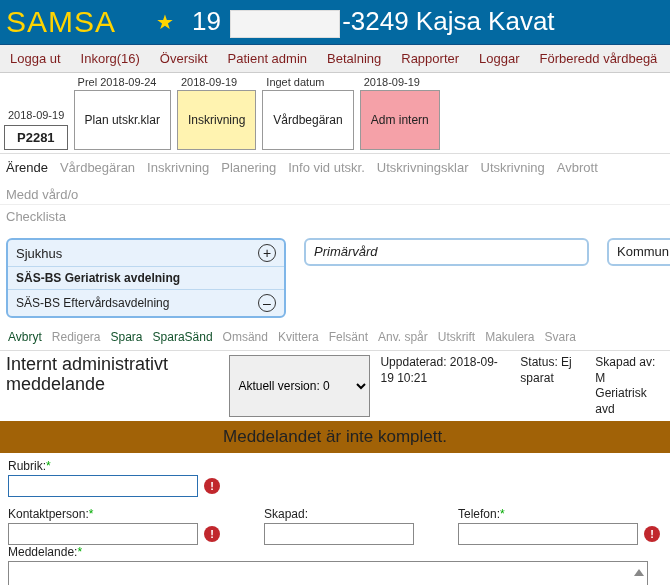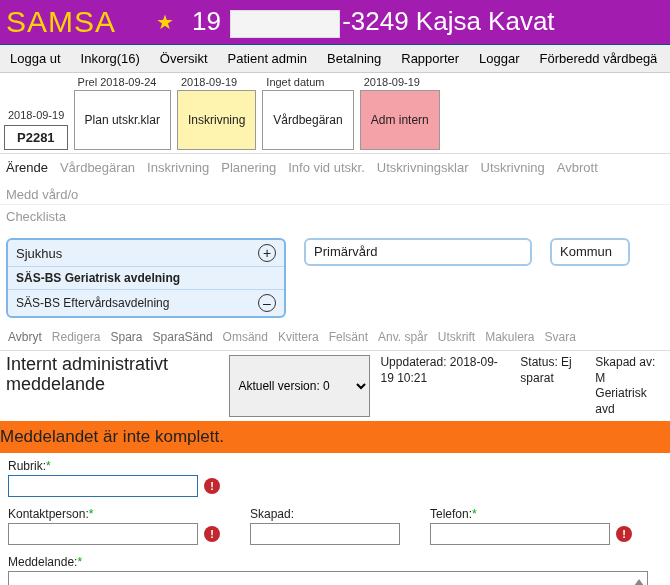--- a/index.html
+++ b/index.html
@@ -1,27 +1,27 @@
 <!DOCTYPE html>
 <html><head>
 <meta charset="utf-8">
 <style>
   * { box-sizing: border-box; margin: 0; padding: 0; font-family: "Segoe UI", Arial, sans-serif; }
   body { width: 670px; height: 585px; overflow: hidden; background: #fff; font-size: 12px; color: #222; }
 
   
-  .top-header { background: #a21caf; color: #fff; height: 45px; display: flex; align-items: center; padding-left: 6px; border-bottom: 1px solid #0b4f85; }
+  .top-header { background: #0369a1; color: #fff; height: 45px; display: flex; align-items: center; padding-left: 6px; border-bottom: 1px solid #0b4f85; }
   .top-header .app { font-size: 30px; color: #ffd400; font-weight: 400; letter-spacing: 1px; }
   .top-header .star { color: #ffd400; font-size: 20px; margin: 0 18px 0 40px; }
   .top-header .patient { font-size: 26px; color: #fff; font-weight: 300; }
   .masked { display:inline-block; width:110px; height:28px; background:#f4f4f4; border:1px solid #ddd; vertical-align: middle; margin: 0 2px; }
 
   
   .menu { background: #efefef; border-bottom: 1px solid #ccc; display: flex; height: 28px; align-items: stretch; }
-  .menu .item { padding: 0 10px; font-size: 13px; color: #000000; display:flex; align-items:center; border-right: 0; cursor: pointer; }
+  .menu .item { padding: 0 10px; font-size: 13px; color: #7f1d1d; display:flex; align-items:center; border-right: 0; cursor: pointer; }
 
   
   .plan-row { display:flex; padding: 3px 4px; gap:6px; align-items:flex-end; background:#fff; border-bottom:1px solid #ddd; }
   .plan-row .col { display:flex; flex-direction:column; }
   .plan-row .lbl { font-size:11px; color:#333; margin-bottom:2px; padding-left:4px;}
   .plan-row .cell { border:1px solid #999; padding:22px 10px; font-size:12px; background:#fff; }
   .plan-row .box2281 { border:1px solid #666; padding:4px 12px; font-weight:bold; font-size:13px; margin-top:2px; }
   .plan-row .inskriv { background:#fff3b0; }
   .plan-row .adm { background:#f5a1a8; }
 
@@ -31,46 +31,46 @@
   .subtabs .tab.active { color:#222; }
   .subtabs2 { padding: 4px 6px 8px; color:#999; font-size:13px; }
 
   
   .org-row { display:flex; gap:18px; padding: 6px; }
   .org-box { border:2px solid #7fb6e8; border-radius:6px; background:#e8f2fc; flex:0 0 auto; }
   .org-sjuk { width:280px; background:#e8f2fc; }
   .org-box .head { display:flex; justify-content:space-between; align-items:center; padding:4px 8px; font-size:13px; border-bottom:1px solid #bcd8f0; }
   .org-box .row { padding:4px 8px; display:flex; justify-content:space-between; align-items:center; font-size:12px; }
   .org-box .row.b { font-weight:bold; border-bottom:1px solid #bcd8f0;}
-  .org-prim { width:228px; height:28px; border:2px solid #a5c9e8; background:#fff;}
+  .org-prim { width:285px; height:28px; border:2px solid #a5c9e8; background:#fff;font-style:italic;}
   .org-prim .head { border:0; }
   .org-komm { width:80px; height:28px; border:2px solid #a5c9e8; background:#fff;}
   .org-komm .head { border:0; }
   .circ { width:18px;height:18px;border:1.5px solid #333;border-radius:50%;display:inline-flex;align-items:center;justify-content:center;font-size:14px;line-height:1;}
 
   
   .actions { display:flex; gap:10px; padding:6px 8px; border-bottom:1px solid #ddd; font-size:12px; color:#999; flex-wrap:wrap;}
-  .actions .a.active { color:#737373; }
+  .actions .a.active { color:#14532d; }
 
   
   .form-head { display:flex; padding:4px 6px; gap:10px;}
   .form-head .title { font-size:18px; width:230px; line-height:1.1; }
   .form-head select { border:1px solid #888; font-size:12px; padding:2px 20px 2px 4px; width:150px;}
   .form-head .meta { font-size:12px; color:#222; line-height:1.3; }
 
   
-  .warn { background:#f97316; font-size:17px; padding:6px 0; }
+  .warn { background:#a16207; text-align:center; font-size:17px; padding:6px 0; }
 
   
   .form { padding:6px 8px; }
   .form .lbl { font-size:12px; margin-bottom:2px; display:block;}
   .req { color:#0a0; }
   .form input[type=text] { border:1px solid #888; height:22px; padding:2px 4px; font-size:12px; }
   .form textarea { border:1px solid #888; width:640px; height:60px; padding:4px; font-size:12px; resize:none; }
-  .field-row { display:flex; gap:30px; margin-bottom:10px; }
+  .field-row { display:flex; gap:44px; }
   .field { display:flex; flex-direction:column; }
   .with-err { display:flex; align-items:center; gap:6px;}
   .err { width:16px;height:16px;border-radius:50%;background:#c1272d;color:#fff;display:inline-flex;align-items:center;justify-content:center;font-size:11px;font-weight:bold;}
   .rubrik-in { width:190px; border:1.5px solid #2a6fb0 !important; }
   .kontakt-in { width:190px; }
   .enhet-in { width:150px; }
   .tel-in { width:180px; }
   .msg-wrap { display:flex; align-items:center; gap:6px;}
   .ta-scroll { position:relative; }
   .ta-scroll::after { content:""; position:absolute; right:4px; top:8px; width:0;height:0;border-left:5px solid transparent;border-right:5px solid transparent;border-bottom:7px solid #888;}

